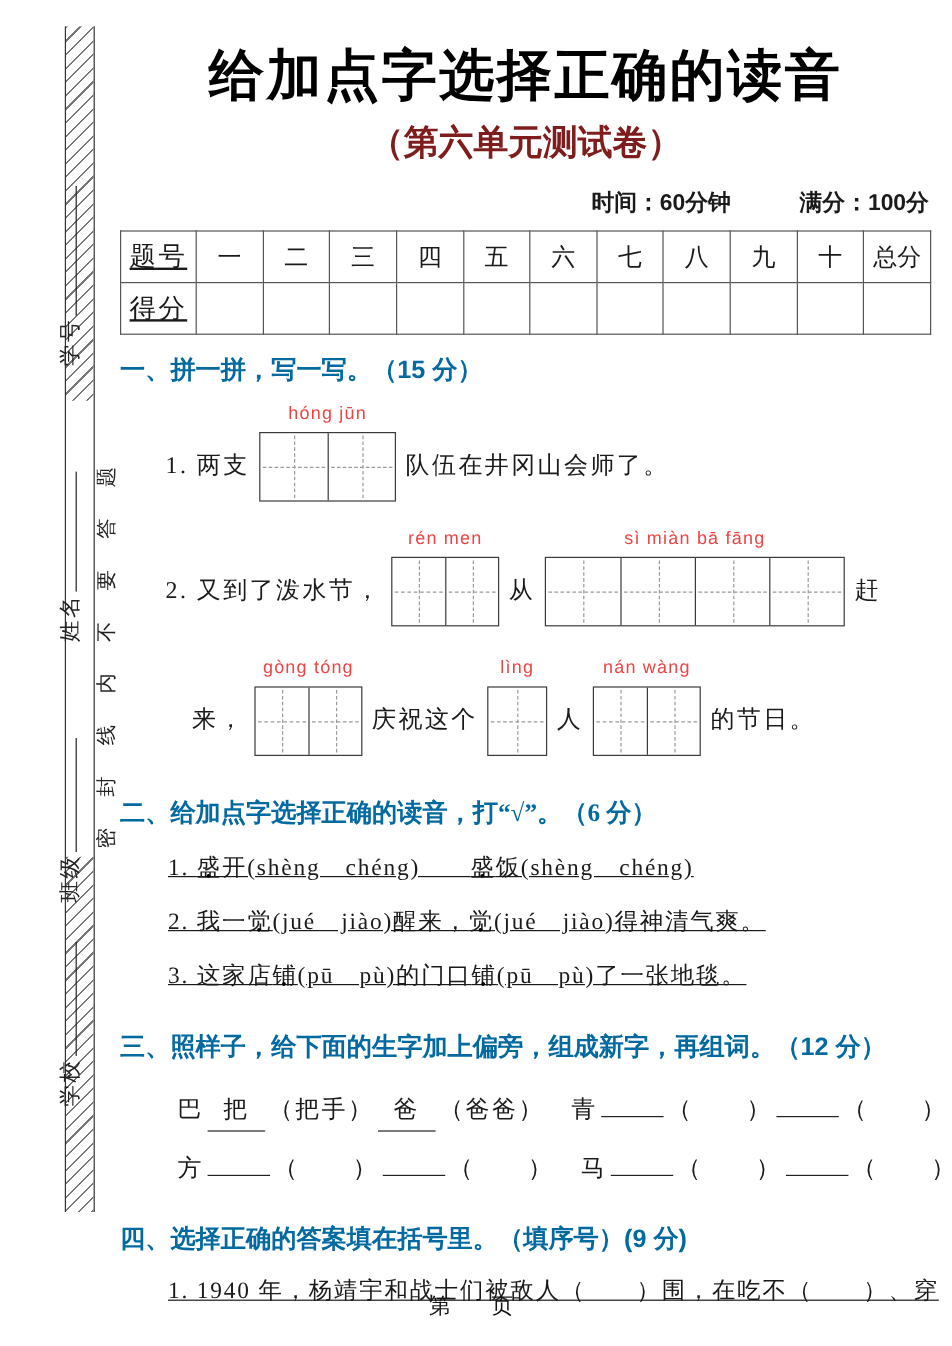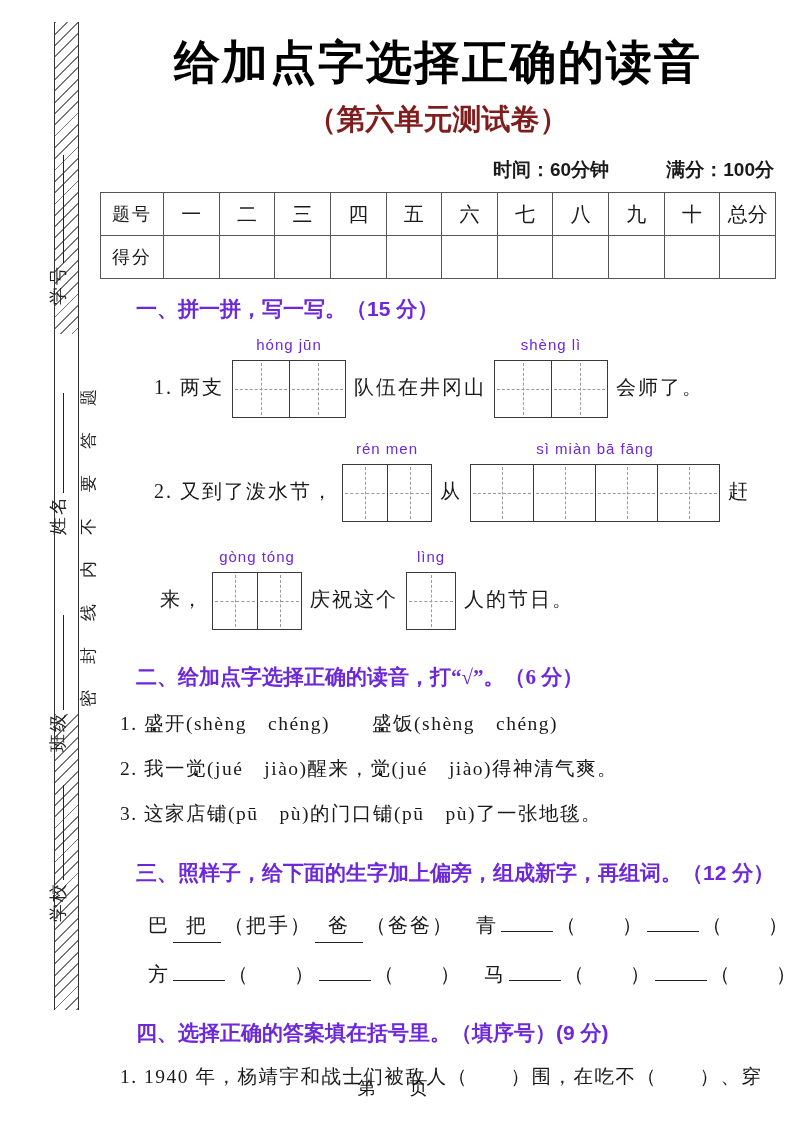--- a/index.html
+++ b/index.html
@@ -26,44 +26,44 @@
          font-weight:800;font-size:46px;line-height:56px;letter-spacing:2px;color:#000;}
   .subtitle{margin-top:10px;text-align:center;font-family:"Liberation Sans",sans-serif;
             font-weight:700;font-size:29px;line-height:38px;color:#7f1d1d;}
   .meta{margin-top:20px;text-align:right;font-family:"Liberation Sans",sans-serif;
         font-weight:700;font-size:19px;line-height:24px;padding-right:2px;}
   .meta span{margin-left:52px;}
 
   table.score{margin-top:10px;border-collapse:collapse;width:676px;table-layout:fixed;}
   table.score td{border:1.2px solid #555;height:42px;text-align:center;font-size:20px;
                  font-family:"Liberation Serif",serif;padding:0;}
-  table.score td.first{width:62px;font-size:18px;letter-spacing:2px;}
+  table.score td.first{width:62px;font-size:22px;letter-spacing:2px;text-decoration:underline;}
   table.score{border:1.6px solid #444;}
 
   .sec-head{margin-top:0;font-family:"Liberation Sans",sans-serif;font-weight:700;
-            font-size:21px;line-height:27px;color:#6d28d9;white-space:nowrap;margin-left:36px;}
+            font-size:21px;line-height:27px;color:#0369a1;white-space:nowrap;}
   .h1{margin-top:16px;} .h2{margin-top:34px;font-family:Liberation Serif, serif;} .h3{margin-top:30px;} .h4{margin-top:28px;}
 
   
   .prow{display:flex;align-items:flex-end;margin-top:20px;white-space:nowrap;}
   .prow .ptext{font-size:20px;letter-spacing:2px;margin-bottom:17px;}
-  .ind1{margin-left:54px;} .ind2{margin-left:60px;}
+  .ind1{margin-left:38px;} .ind2{margin-left:60px;}
   .tgroup{display:flex;flex-direction:column;align-items:center;margin:0 8px;}
   .pinyin{height:24px;font-family:"Liberation Sans",sans-serif;font-size:15px;
-          letter-spacing:1px;color:#6d28d9;text-align:center;}
+          letter-spacing:1px;color:#ef4444;text-align:center;}
   .cells{display:flex;border:1.6px solid #3a3a3a;}
   .cell{position:relative;width:56px;height:56px;box-sizing:border-box;}
   .cell + .cell{border-left:1.3px solid #3a3a3a;}
   .cell::before{content:"";position:absolute;left:2px;right:2px;top:50%;border-top:1.2px dashed #9a9a9a;}
   .cell::after{content:"";position:absolute;top:2px;bottom:2px;left:50%;border-left:1.2px dashed #9a9a9a;}
   .w44 .cell{width:44px;} .w62 .cell{width:62px;} .w48 .cell{width:48px;}
 
   
-  .item{margin-top:15px;margin-left:20px;font-size:19.5px;letter-spacing:1.5px;
-        line-height:30px;white-space:nowrap;}
+  .item{margin-top:15px;margin-left:40px;font-size:19.5px;letter-spacing:1.5px;
+        line-height:30px;white-space:nowrap;text-decoration:underline;}
   .dot{position:relative;}
   .dot::after{content:"•";position:absolute;left:50%;transform:translateX(-50%);
               bottom:-11px;font-size:13px;color:#000;}
   .ubox{display:inline-block;border-bottom:1.4px solid #222;padding:0 13px;margin:0 3px;text-align:center;}
   .blank{display:inline-block;height:5px;border-bottom:1.4px solid #222;margin:0 3px;}
   .fillrow{margin-top:22px;margin-left:48px;font-size:20px;letter-spacing:2px;line-height:34px;white-space:nowrap;}
 
   .footer{position:absolute;left:0;top:1076px;width:793px;text-align:center;
           font-size:18px;letter-spacing:8px;color:#111;}
 </style>
@@ -138,27 +138,20 @@
     <div class="prow" style="margin-top:14px">
       <span class="ptext ind1">1. 两支</span>
       <div class="tgroup">
         <div class="pinyin">hóng jūn</div>
         <div class="cells">
             <div class="cell"></div>
             <div class="cell"></div>
           </div>
       </div>
       <span class="ptext">队伍在井冈山</span>
-      <div class="tgroup">
-        <div class="pinyin">shèng lì</div>
-        <div class="cells">
-            <div class="cell"></div>
-            <div class="cell"></div>
-          </div>
-      </div>
       <span class="ptext">会师了。</span>
     </div>
 
     <div class="prow" style="margin-top:22px">
       <span class="ptext ind1">2. 又到了泼水节，</span>
       <div class="tgroup w44">
         <div class="pinyin">rén men</div>
         <div class="cells">
             <div class="cell"></div>
             <div class="cell"></div>
@@ -187,20 +180,27 @@
           </div>
       </div>
       <span class="ptext">庆祝这个</span>
       <div class="tgroup w48">
         <div class="pinyin">lìng</div>
         <div class="cells">
             <div class="cell"></div>
           </div>
       </div>
       <span class="ptext">人</span>
+      <div class="tgroup w44">
+        <div class="pinyin">nán wàng</div>
+        <div class="cells">
+            <div class="cell"></div>
+            <div class="cell"></div>
+          </div>
+      </div>
       <span class="ptext">的节日。</span>
     </div>
 
     <div class="sec-head h2">二、给加点字选择正确的读音，打“√”。（6 分）</div>
     <div class="item" style="margin-top:18px"><span>1. </span><span class="dot">盛</span><span>开(shèng　chéng)　　</span><span class="dot">盛</span><span>饭(shèng　chéng)</span></div>
     <div class="item"><span>2. 我一</span><span class="dot">觉</span><span>(jué　jiào)醒来，</span><span class="dot">觉</span><span>(jué　jiào)得神清气爽。</span></div>
     <div class="item"><span>3. 这家店</span><span class="dot">铺</span><span>(pū　pù)的门口</span><span class="dot">铺</span><span>(pū　pù)了一张地毯。</span></div>
 
     <div class="sec-head h3">三、照样子，给下面的生字加上偏旁，组成新字，再组词。（12 分）</div>
     <div class="fillrow"><span>巴</span><span class="ubox">把</span><span>（把手）</span><span class="ubox">爸</span><span>（爸爸）</span><span>　青</span><span class="blank" style="width: 52px;"></span><span>（　　）</span><span class="blank" style="width: 52px;"></span><span>（　　）</span></div>

